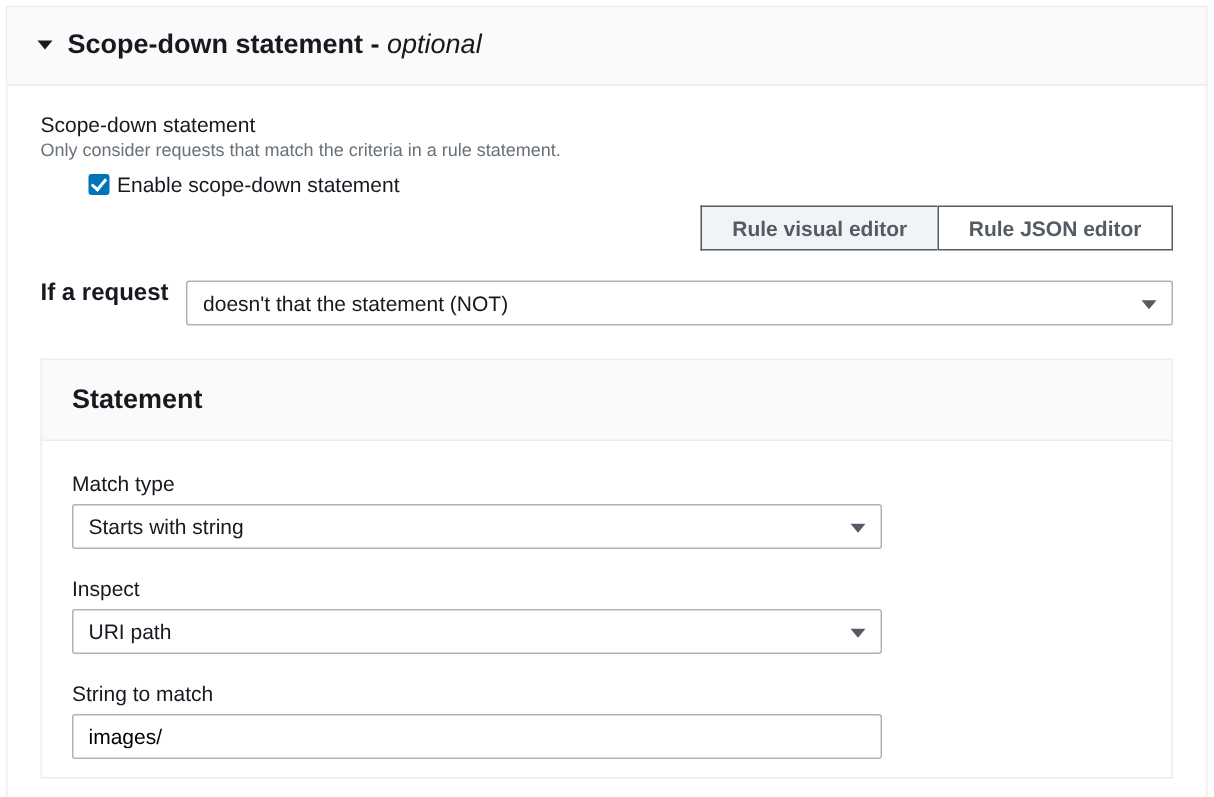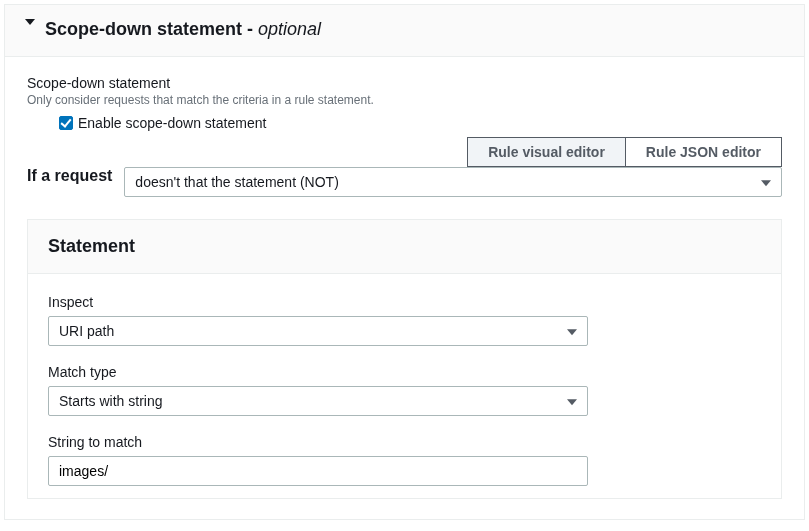--- a/index.html
+++ b/index.html
@@ -13,20 +13,21 @@
   .panel {
     border: 1px solid #eaeded;
     background: #ffffff;
     width: 801px;
   }
   .panel-header {
     padding: 14px 20px 16px 20px;
     border-bottom: 1px solid #eaeded;
     background: #fafafa;
     display: flex;
+    align-items: center;
     gap: 10px;
   }
   .panel-header .caret {
     width: 0; height: 0;
     border-left: 5px solid transparent;
     border-right: 5px solid transparent;
     border-top: 6px solid #16191f;
   }
   .panel-title {
     font-size: 18px;
@@ -69,20 +70,21 @@
     position: absolute;
     left: 3px; top: 0px;
     width: 4px; height: 8px;
     border: solid white;
     border-width: 0 2px 2px 0;
     transform: rotate(40deg);
   }
   .seg-row {
     display: flex;
     justify-content: flex-end;
+    margin-bottom: 20px;
     gap: 0;
   }
   .seg-btn {
     border: 1px solid #545b64;
     padding: 6px 20px;
     font-size: 14px;
     font-weight: 700;
     color: #545b64;
     background: #ffffff;
     cursor: pointer;
@@ -189,35 +191,35 @@
         <span>doesn't that the statement (NOT)</span>
         <span class="select-caret"></span>
       </div>
     </div>
 
     <div class="statement-panel">
       <div class="statement-header">Statement</div>
       <div class="statement-body">
 
         <div class="field">
+          <label class="field-label">Match type</label>
+          <div class="select">
+            <span>Starts with string</span>
+            <span class="select-caret"></span>
+          </div>
+        </div>
+
+        <div class="field">
           <label class="field-label">Inspect</label>
           <div class="select">
             <span>URI path</span>
             <span class="select-caret"></span>
           </div>
         </div>
 
-        <div class="field">
-          <label class="field-label">Match type</label>
-          <div class="select">
-            <span>Starts with string</span>
-            <span class="select-caret"></span>
-          </div>
-        </div>
-
         <div class="field" style="margin-bottom:0">
           <label class="field-label">String to match</label>
           <input type="text" class="text-input" value="images/" style="">
         </div>
 
       </div>
     </div>
 
   </div>
 </div>

